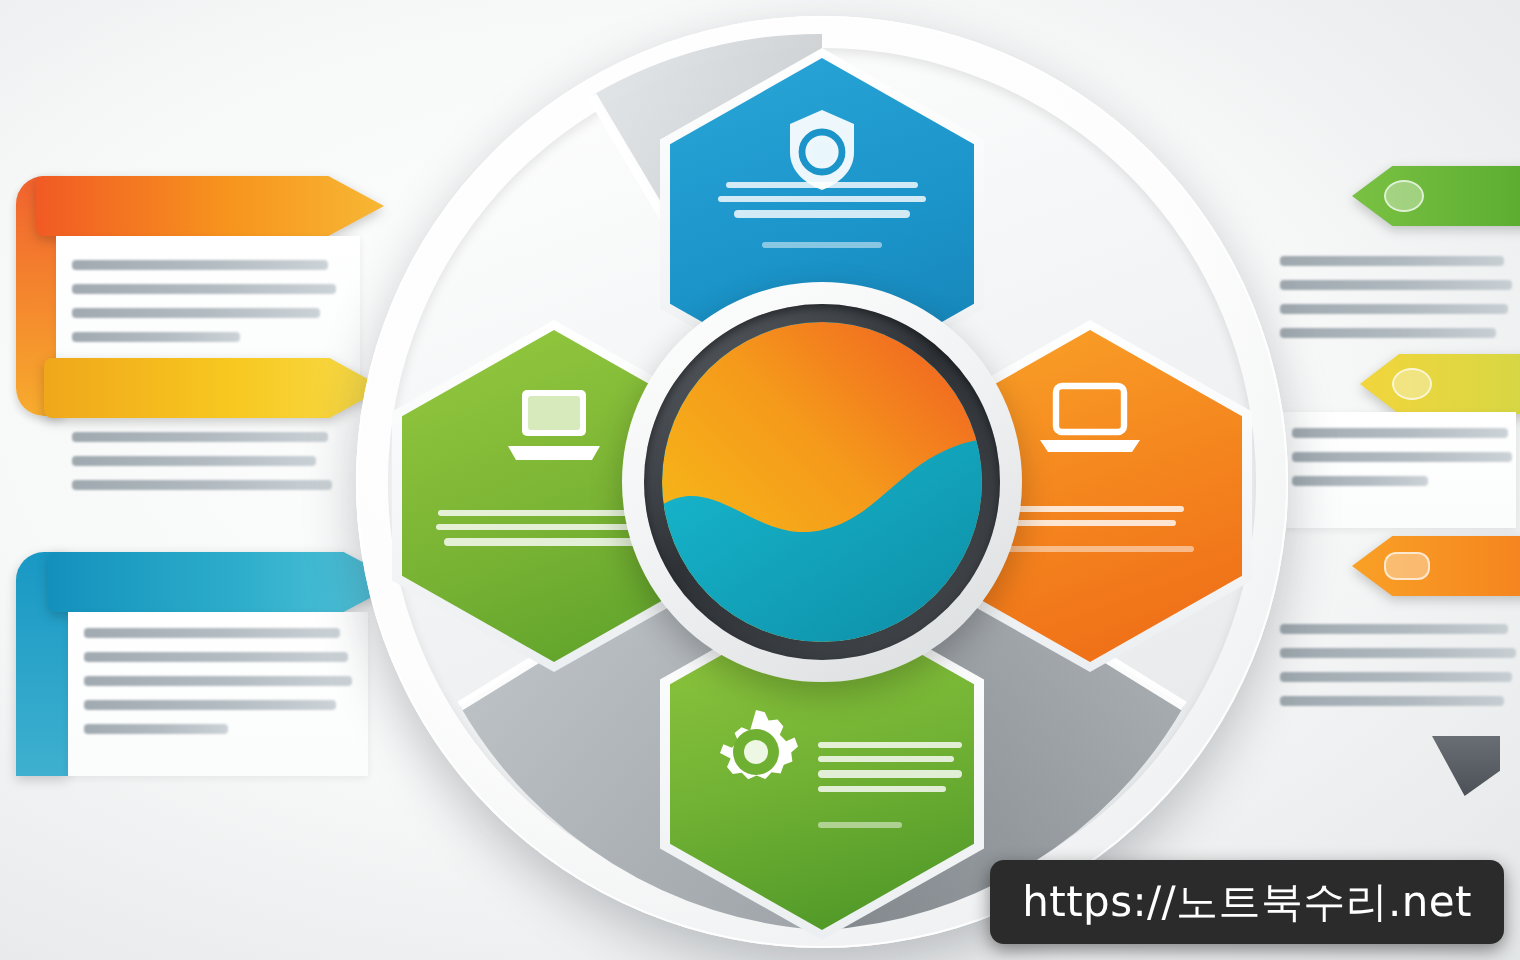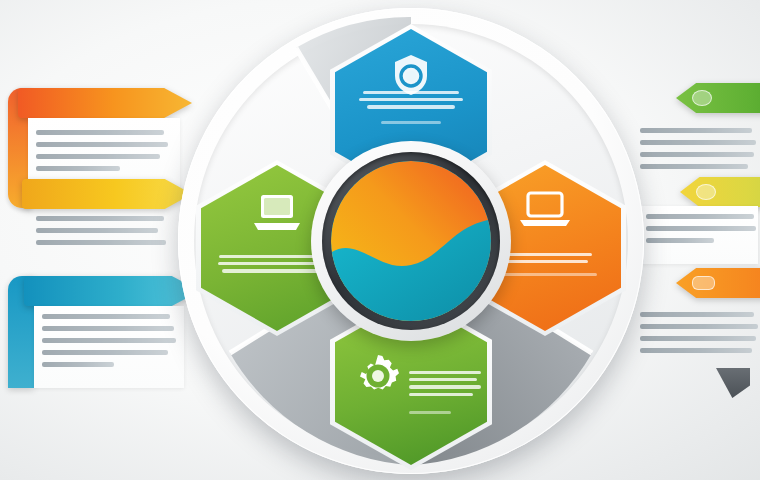--- a/index.html
+++ b/index.html
@@ -419,14 +419,15 @@
             <g clip-path="url(#hubClip)">
               <rect x="0" y="0" width="160" height="160" fill="url(#hubTop)"></rect>
               <path d="M-5,95 C25,70 45,112 80,104 C112,97 122,62 165,58 L165,170 L-5,170 Z" fill="url(#hubBot)"></path>
             </g>
           </svg>
         </div>
       </div>
     </div>
   </div>
 
+  <div class="watermark">https://노트북수리.net</div>
 
 </div>
 
 </body></html>

